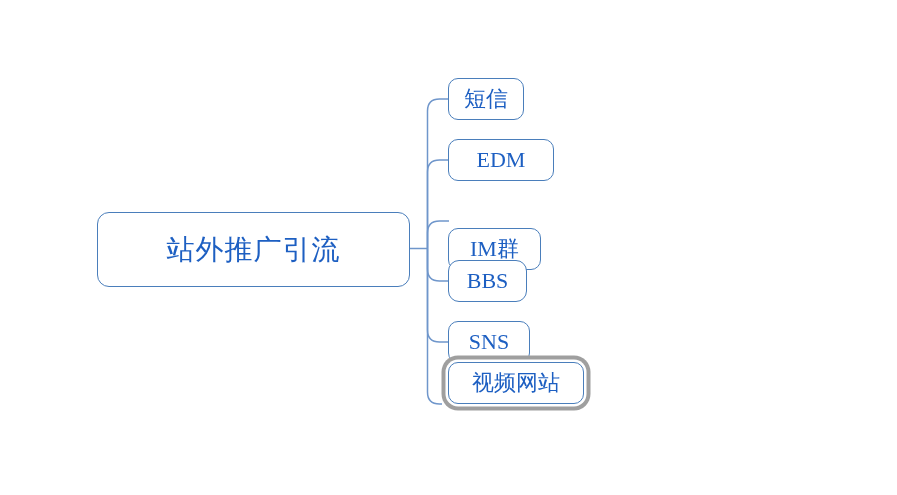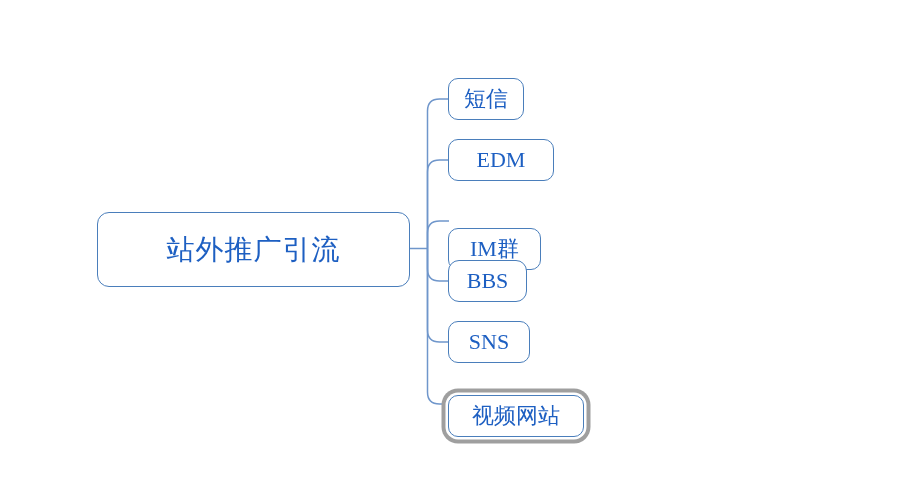--- a/index.html
+++ b/index.html
@@ -80,18 +80,18 @@
       </div>
       <div class="node child-node" style="left: 448px; top: 200px; width: 93px; margin-top: 28px;">
         <span class="label">IM群</span>
       </div>
       <div class="node child-node" style="left: 448px; top: 260px; width: 79px; border-radius: 11px;">
         <span class="label">BBS</span>
       </div>
       <div class="node child-node" style="left: 448px; top: 321px; width: 82px;">
         <span class="label">SNS</span>
       </div>
-      <div class="node child-node selected" style="left: 448px; top: 395px; width: 136px;">
+      <div class="node child-node selected" style="left: 448px; top: 362px; width: 136px;">
         <span class="label">视频网站</span>
       </div>
     </div>
 
 </div>
 
 </body></html>

